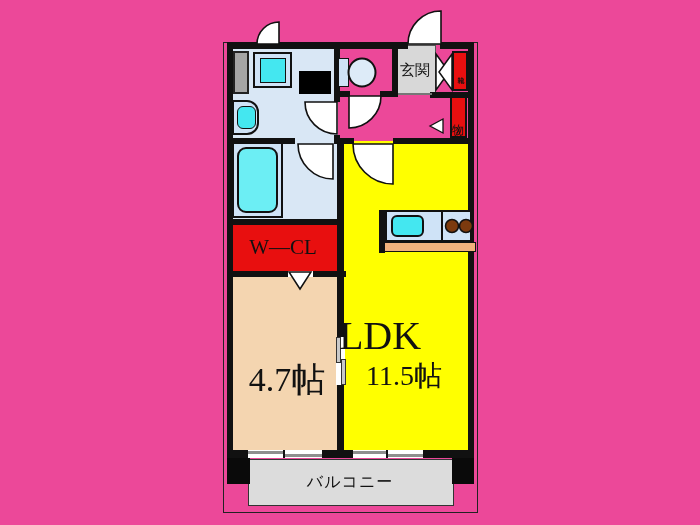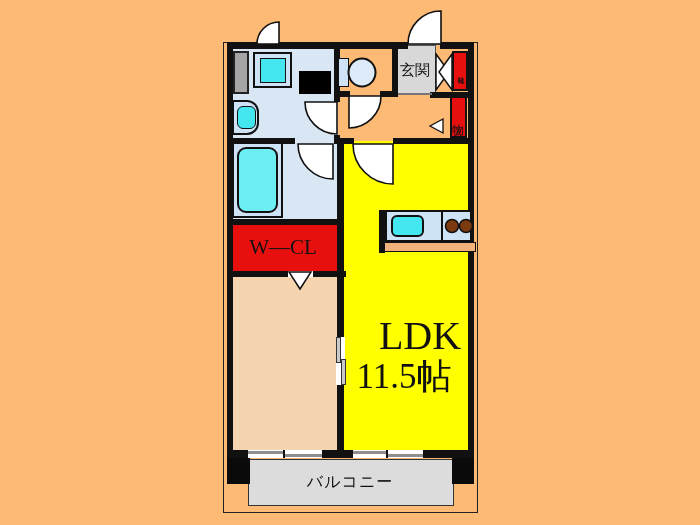--- a/index.html
+++ b/index.html
@@ -1,16 +1,16 @@
 <!DOCTYPE html>
 <html><head>
 <meta charset="utf-8">
 <style>
   html,body{margin:0;padding:0;}
-  #canvas{position:relative;width:700px;height:525px;background:#fdba74;overflow:hidden;
+  #canvas{position:relative;width:700px;height:525px;background:#ec4899;overflow:hidden;
           font-family:"Liberation Serif","DejaVu Serif",serif;}
   .abs{position:absolute;box-sizing:border-box;}
   
   .outline{left:223px;top:42px;width:255px;height:471px;border:1.5px solid #222;}
   
   .washroom{left:230px;top:45px;width:108px;height:96px;}
   .bathroom{left:230px;top:141px;width:108px;height:81px;}
   .wcl{left:230px;top:222px;width:110px;height:52px;border:2.5px solid #111;}
   .yoshitsu{left:230px;top:274px;width:112px;height:178px;}
   .ldk{left:338px;top:141px;width:133px;height:311px;}
@@ -81,22 +81,22 @@
   
   .svgov{left:0;top:0;width:700px;height:525px;pointer-events:none;}
   
   .lbl{position:absolute;transform:translate(-50%,-50%);color:#111;white-space:nowrap;line-height:1;}
   .lbl-genkan{left:415px;top:70px;font-size:15px;}
   .lbl-kutsubako{left:460px;top:71px;font-size:7px;writing-mode:vertical-rl;}
   .lbl-monoire{left:458px;top:116px;font-size:12px;writing-mode:vertical-rl;letter-spacing:2px;}
   .lbl-wcl{left:283px;top:247px;font-size:21px;}
   .lbl-yo1{left:287px;top:337px;font-size:36px;}
   .lbl-yo2{left:287px;top:380px;font-size:34px;}
-  .lbl-ldk1{left:420px;top:336px;font-size:40px;}
-  .lbl-ldk2{left:404px;top:376px;font-size:35px;}
+  .lbl-ldk1{left:380px;top:336px;font-size:40px;}
+  .lbl-ldk2{left:404px;top:376px;font-size:28px;}
   .lbl-balc{left:350px;top:482px;font-size:16px;letter-spacing:1px;}
 </style>
 </head>
 <body>
 
 <div id="canvas">
 
   <div class="abs outline"></div>
 
   <div class="abs washroom" style="background: rgb(217, 231, 245);"></div>
@@ -188,17 +188,18 @@
     <ellipse cx="362" cy="72.5" rx="13.5" ry="14" fill="#ddebf8" stroke="#111" stroke-width="2"></ellipse>
 
     <circle cx="452" cy="226" r="6.5" fill="#7c3a0e" stroke="#111" stroke-width="1.5"></circle>
     <circle cx="466" cy="226" r="6.5" fill="#7c3a0e" stroke="#111" stroke-width="1.5"></circle>
   </svg>
 
   <div class="lbl lbl-genkan">玄関</div>
   <div class="lbl lbl-kutsubako">靴箱</div>
   <div class="lbl lbl-monoire">物入</div>
   <div class="lbl lbl-wcl">W—CL</div>
+  <div class="lbl lbl-yo2">4.7帖</div>
   <div class="lbl lbl-ldk1">LDK</div>
   <div class="lbl lbl-ldk2">11.5帖</div>
   <div class="lbl lbl-balc">バルコニー</div>
 
 </div>
 
 </body></html>

